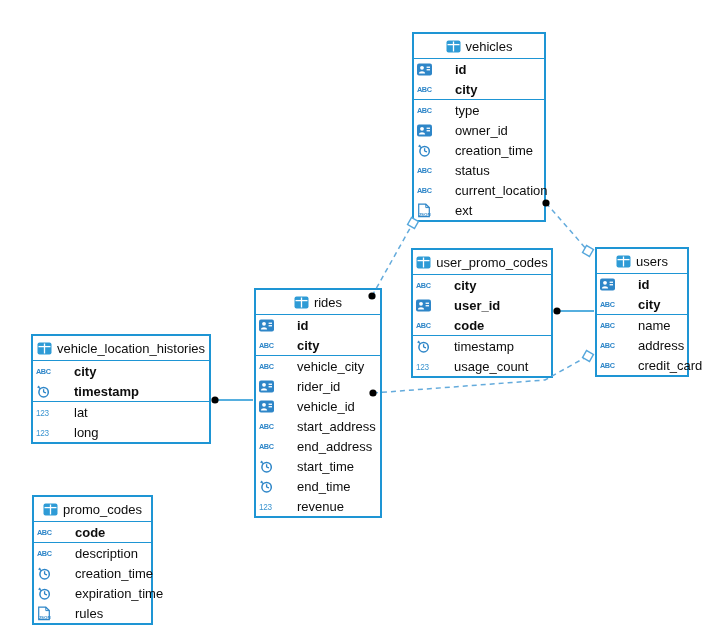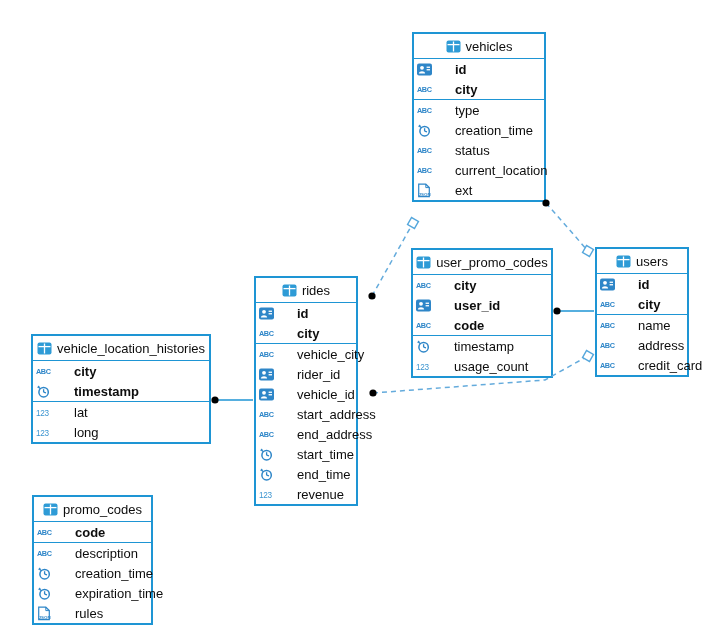--- a/index.html
+++ b/index.html
@@ -66,20 +66,32 @@
         <div class="col-row">
           <span class="icon-cell">
             <svg width="18" height="10" viewBox="0 0 18 10">
     <text x="0" y="8" font-size="7.3" font-weight="bold" letter-spacing="-0.4" font-family="Liberation Sans, sans-serif" fill="#2e86c8">ABC</text>
   </svg>
           </span>
           <span class="col-label">type</span>
         </div>
         <div class="col-row">
           <span class="icon-cell">
+            <svg width="15" height="13" viewBox="0 0 15 13">
+    <rect x="0" y="0.5" width="15" height="12" rx="2" fill="#2e86c8"></rect>
+    <circle cx="5" cy="4.8" r="1.9" fill="#fff"></circle>
+    <path d="M1.9 10.6 C1.9 7.6 8.1 7.6 8.1 10.6 Z" fill="#fff"></path>
+    <rect x="9.6" y="3.6" width="3.4" height="1.3" fill="#fff"></rect>
+    <rect x="9.6" y="6.1" width="3.4" height="1.3" fill="#fff"></rect>
+  </svg>
+          </span>
+          <span class="col-label">owner_id</span>
+        </div>
+        <div class="col-row">
+          <span class="icon-cell">
             <svg width="15" height="15" viewBox="0 0 15 15">
     <circle cx="7.6" cy="8.2" r="4.7" fill="none" stroke="#2e86c8" stroke-width="1.5"></circle>
     <line x1="7.6" y1="8.2" x2="7.6" y2="5.2" stroke="#2e86c8" stroke-width="1.3"></line>
     <line x1="7.6" y1="8.2" x2="10" y2="8.9" stroke="#2e86c8" stroke-width="1.3"></line>
     <line x1="3.9" y1="4.4" x2="2.3" y2="2.8" stroke="#2e86c8" stroke-width="1.4"></line>
     <line x1="1.6" y1="3.6" x2="3.2" y2="2" stroke="#2e86c8" stroke-width="1.1"></line>
   </svg>
           </span>
           <span class="col-label">creation_time</span>
         </div>
@@ -228,21 +240,21 @@
         <div class="col-row">
           <span class="icon-cell">
             <svg width="18" height="10" viewBox="0 0 18 10">
     <text x="0" y="8" font-size="7.3" font-weight="bold" letter-spacing="-0.4" font-family="Liberation Sans, sans-serif" fill="#2e86c8">ABC</text>
   </svg>
           </span>
           <span class="col-label">credit_card</span>
         </div>
       </div>
     </div>
-    <div class="table-node" style="left: 254px; top: 276px; width: 104px;">
+    <div class="table-node" style="left: 254px; top: 288px; width: 128px;">
       <div class="table-header">
         <span class="icon-cell" style="width: auto; min-width: 0px;">
           <svg width="15" height="13" viewBox="0 0 15 13">
     <rect x="0.5" y="0.5" width="14" height="12" rx="2" fill="#2e9bd6"></rect>
     <line x1="1.5" y1="4.6" x2="13.5" y2="4.6" stroke="#fff" stroke-width="1.3"></line>
     <line x1="7.5" y1="1.5" x2="7.5" y2="11.5" stroke="#fff" stroke-width="1.3"></line>
   </svg>
         </span>
         <span>rides</span>
       </div>

